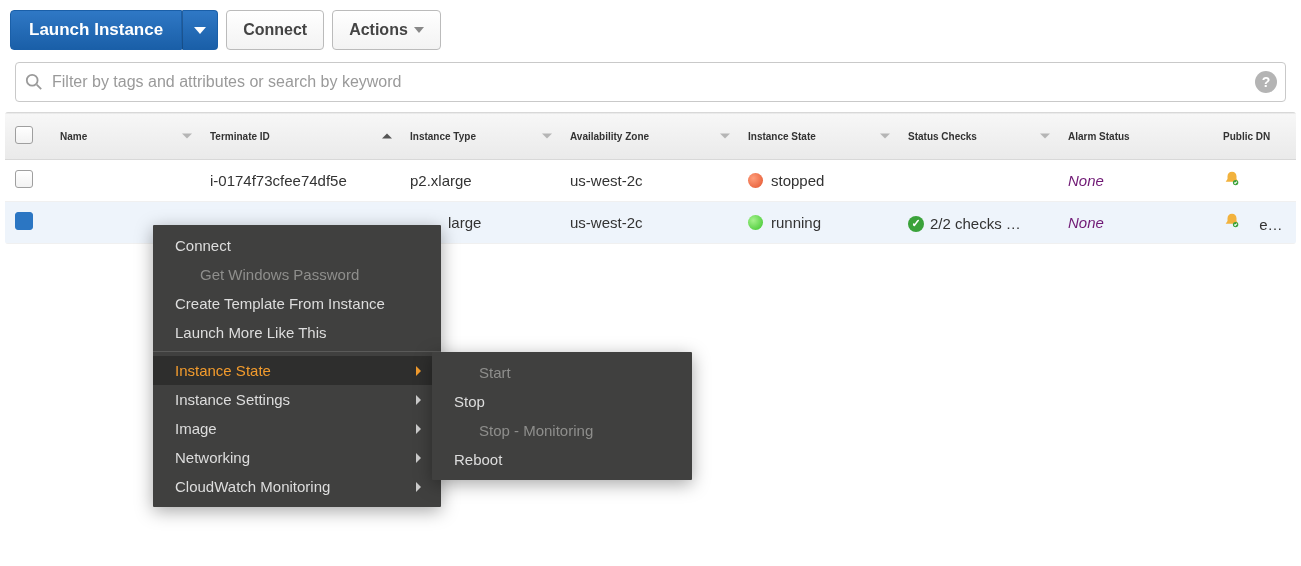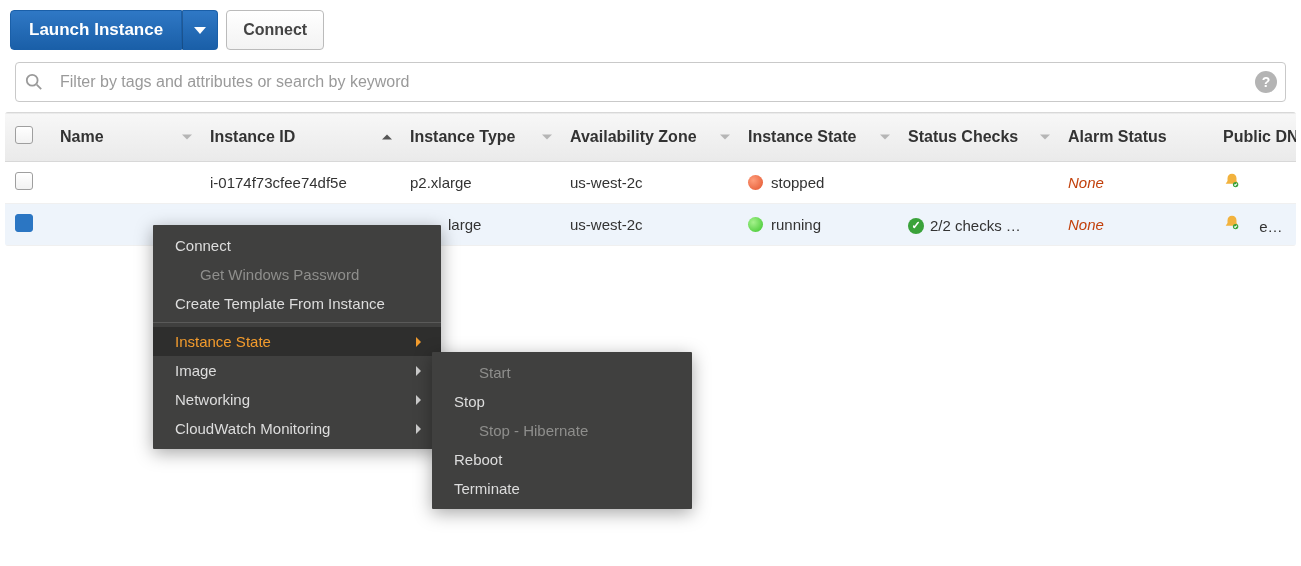--- a/index.html
+++ b/index.html
@@ -78,21 +78,21 @@
 
   
   .filter-wrap {
     margin: 0 15px;
     border: 1px solid #c9c9c9;
     border-radius: 4px;
     height: 40px;
     display: flex;
     align-items: center;
     padding: 0 8px;
-    gap: 16px;
+    gap: 8px;
     background: #fff;
   }
   .search-icon {
     width: 20px; height: 20px;
     display: inline-flex;
     align-items: center;
     justify-content: center;
     color: #999;
   }
   .filter-input {
@@ -127,21 +127,21 @@
     width: 100%;
     table-layout: fixed;
   }
   thead tr {
     background: linear-gradient(#f7f7f7, #eaeaea);
     border-top: 1px solid #d8d8d8;
     border-bottom: 1px solid #d8d8d8;
   }
   th {
     text-align: left;
-    font-size: 16px;
+    font-size: 10px;
     font-weight: 700;
     color: #333;
     padding: 13px 10px;
     position: relative;
     white-space: nowrap;
     overflow: hidden;
   }
   th .sort-caret {
     position: absolute;
     right: 8px;
@@ -199,21 +199,21 @@
   .check-ok {
     display: inline-flex; align-items: center; gap: 6px;
   }
   .check-ok-icon {
     width: 16px; height: 16px; border-radius: 50%;
     background: #3aa23a;
     display: inline-flex; align-items:center; justify-content:center;
     color:#fff; font-size:11px; font-weight:700;
   }
 
-  .alarm-cell { font-style: italic; color: #c2410c; }
+  .alarm-cell { font-style: italic; color: #701a75; }
 
   .bell-icon {
     display:inline-block; position:relative; width:18px; height:18px;
   }
   .bell-icon svg { width:18px; height:18px; }
 
   
   .ctx-menu {
     position: absolute;
     background: #40403f;
@@ -255,20 +255,24 @@
 <body>
 
 <div class="toolbar">
   <div class="btn-primary-group">
     <button class="btn-primary">Launch Instance</button>
     <button class="btn-primary-caret">
       <span class="caret-down"></span>
     </button>
   </div>
   <button class="btn">Connect</button>
+  <button class="btn">
+    <span>Actions</span>
+    <span class="caret-down-dark"></span>
+  </button>
 </div>
 
 <div class="filter-wrap">
   <span class="search-icon">
     <svg viewBox="0 0 20 20" width="18" height="18" fill="none" stroke="#9a9a9a" stroke-width="2">
       <circle cx="8" cy="8" r="6"></circle>
       <line x1="13" y1="13" x2="18" y2="18"></line>
     </svg>
   </span>
   <input class="filter-input" type="text" placeholder="Filter by tags and attributes or search by keyword" style="">
@@ -291,21 +295,21 @@
     <thead>
       <tr>
         <th>
           <span class="aws-checkbox"></span>
         </th>
         <th>
           <span>Name</span>
           <span class="sort-caret"></span>
         </th>
         <th>
-          <span>Instance ID</span>
+          <span>Terminate ID</span>
           <span class="sort-caret sort-caret-up"></span>
         </th>
         <th>
           <span>Instance Type</span>
           <span class="sort-caret"></span>
         </th>
         <th>
           <span>Availability Zone</span>
           <span class="sort-caret"></span>
         </th>
@@ -383,38 +387,42 @@
         </td>
       </tr>
     </tbody>
   </table>
 </div>
 
 <div class="ctx-menu ctx-main">
   <div class="ctx-item">Connect</div>
   <div class="ctx-item disabled">Get Windows Password</div>
   <div class="ctx-item">Create Template From Instance</div>
+  <div class="ctx-item">Launch More Like This</div>
   <div class="sep"></div>
   <div class="ctx-item hover">
     <span>Instance State</span>
     <span class="sub-caret"></span>
   </div>
   <div class="ctx-item">
+    <span>Instance Settings</span>
+    <span class="sub-caret"></span>
+  </div>
+  <div class="ctx-item">
     <span>Image</span>
     <span class="sub-caret"></span>
   </div>
   <div class="ctx-item">
     <span>Networking</span>
     <span class="sub-caret"></span>
   </div>
   <div class="ctx-item">
     <span>CloudWatch Monitoring</span>
     <span class="sub-caret"></span>
   </div>
 </div>
 
 <div class="ctx-menu ctx-sub">
   <div class="ctx-item disabled">Start</div>
   <div class="ctx-item">Stop</div>
-  <div class="ctx-item disabled">Stop - Hibernate</div>
+  <div class="ctx-item disabled">Stop - Monitoring</div>
   <div class="ctx-item">Reboot</div>
-  <div class="ctx-item">Terminate</div>
 </div>
 
 </body></html>

